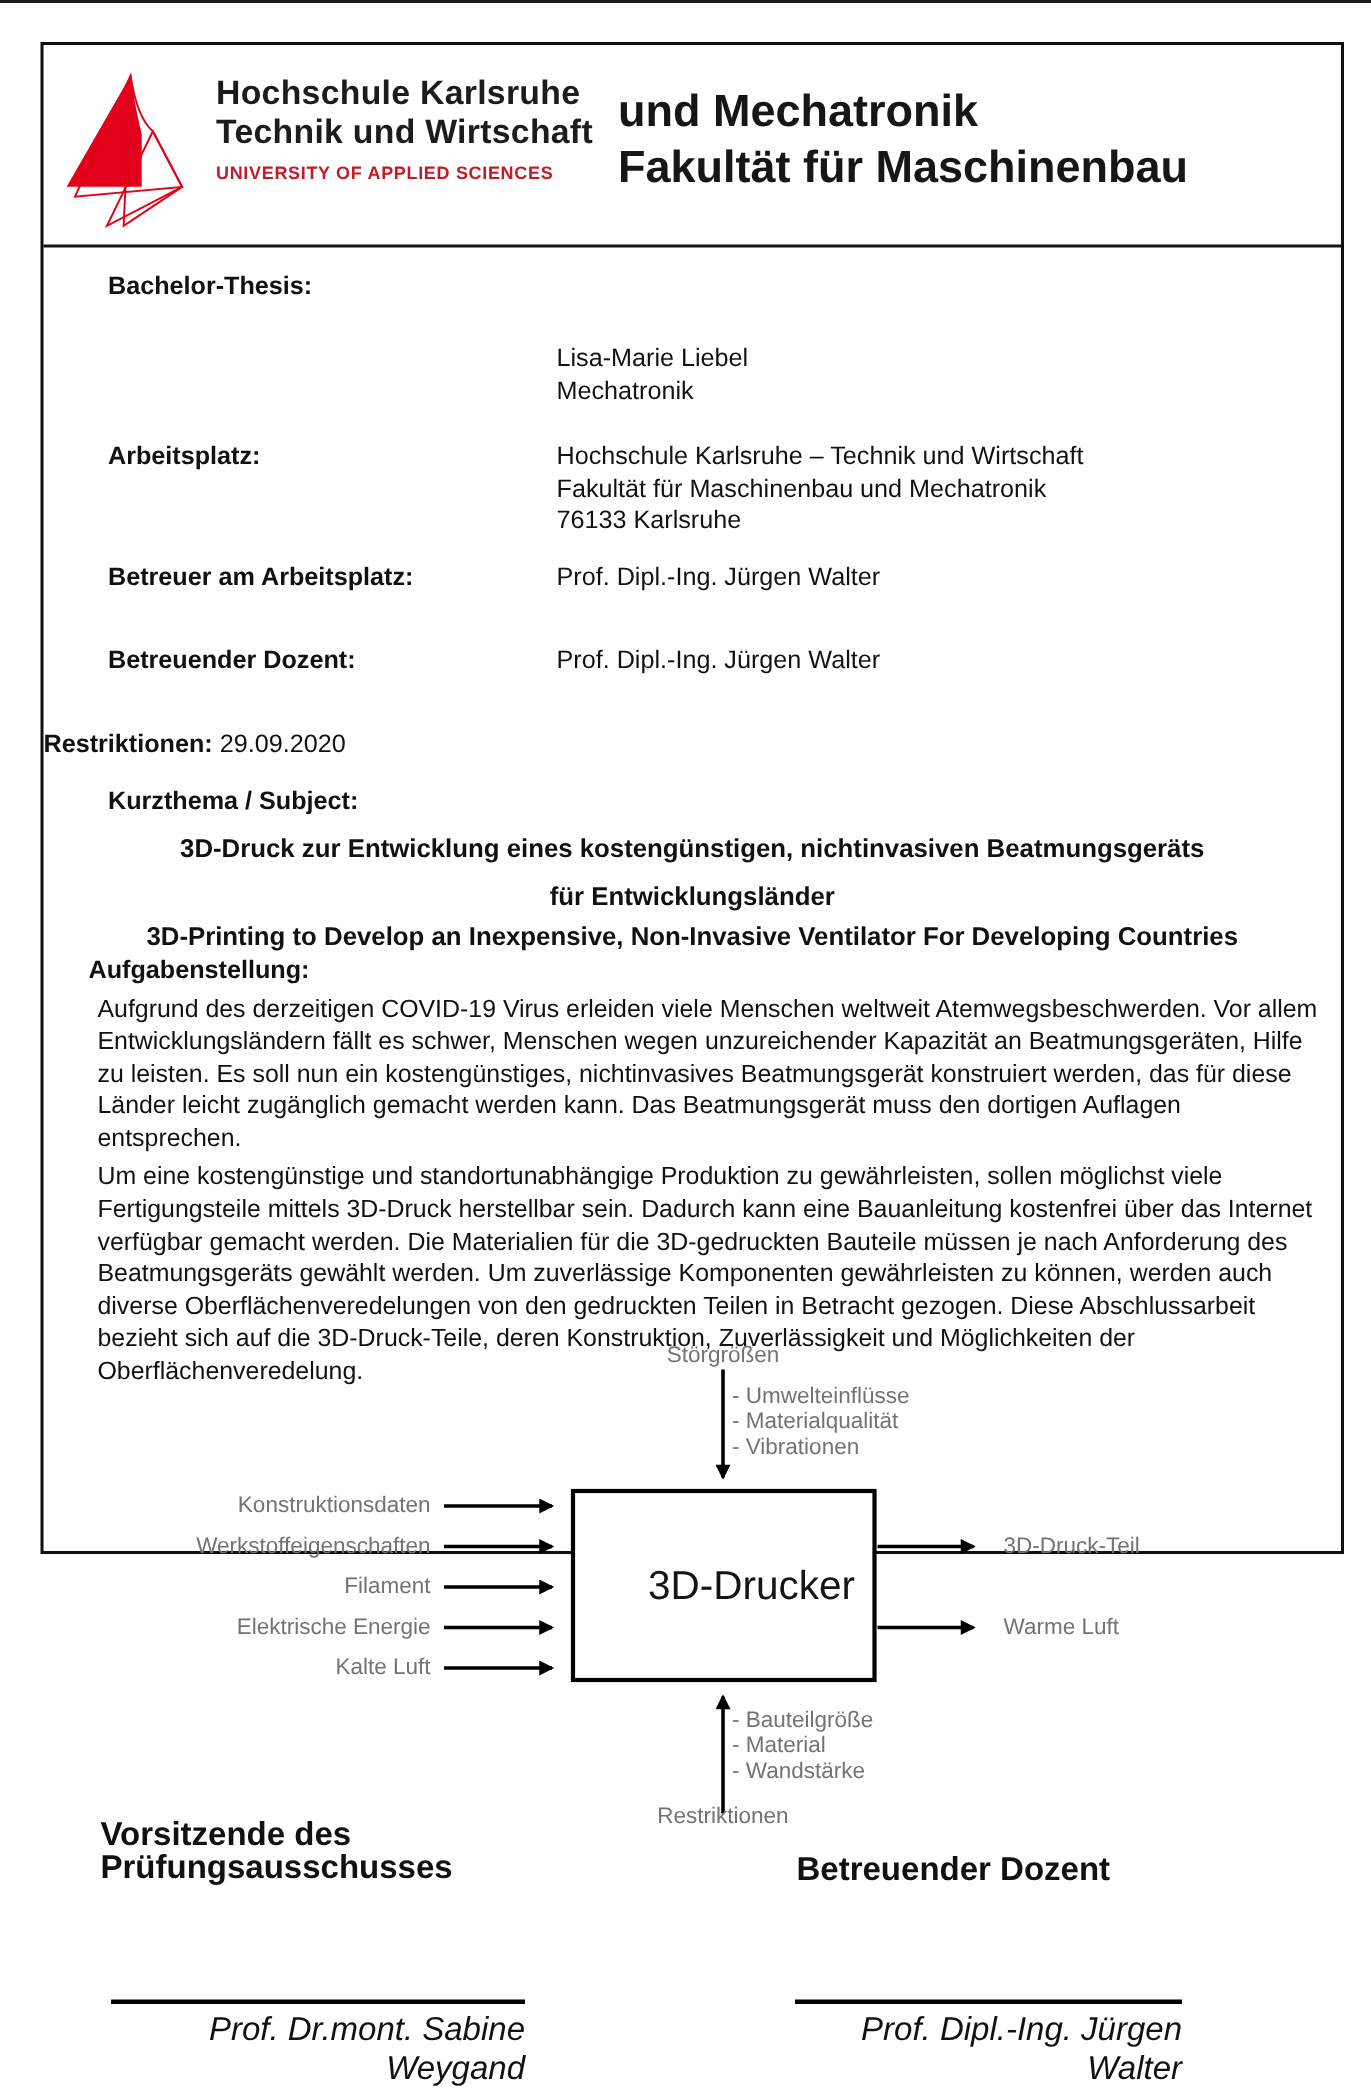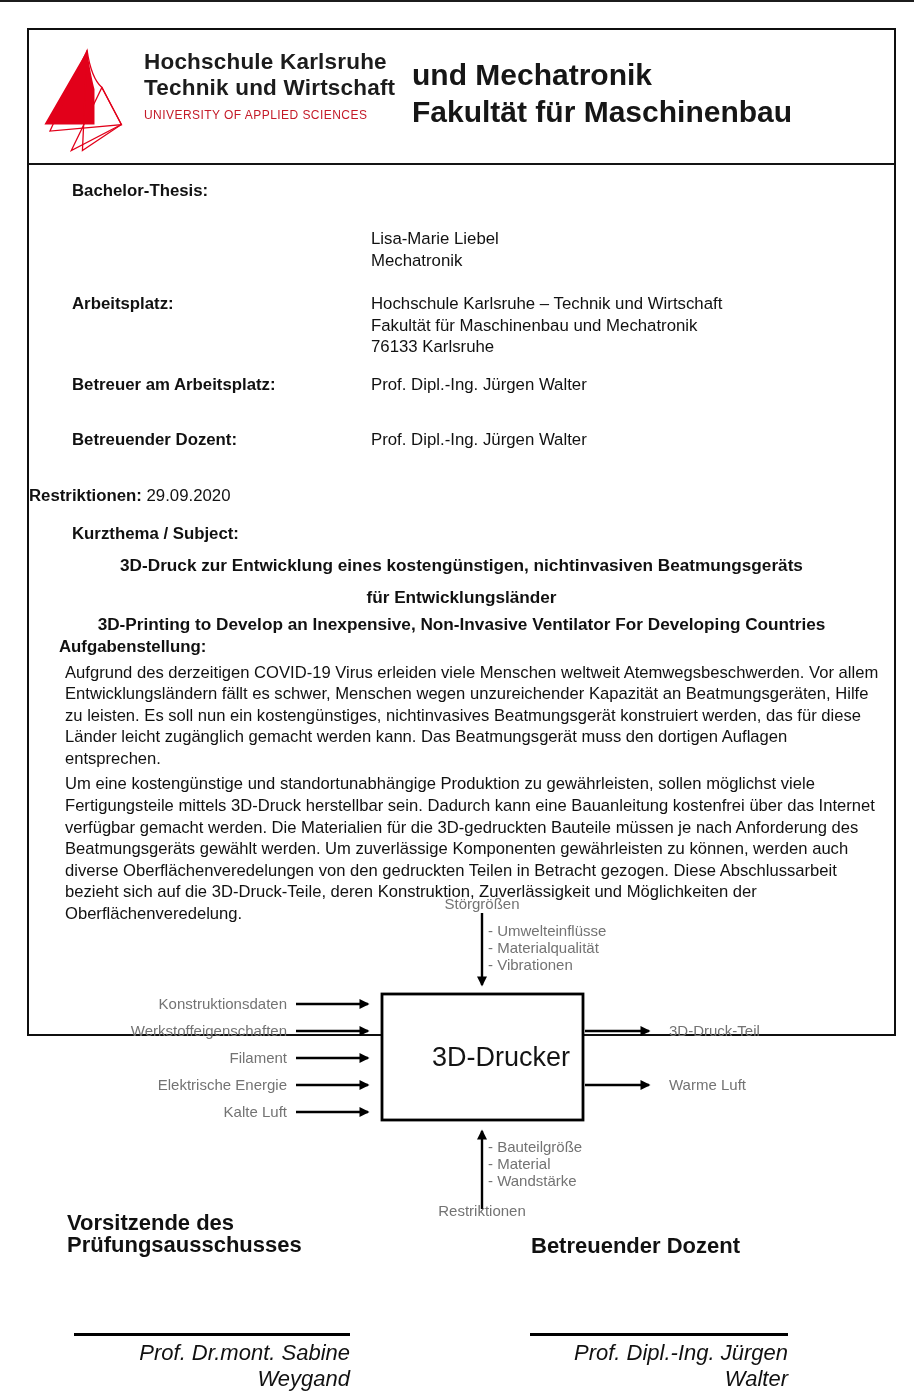--- a/index.html
+++ b/index.html
@@ -11,21 +11,21 @@
   .top-rule { position:absolute; top:0; left:0; width:914px; height:2px; background:#1c1c1c; }
   .sheet {
     position:absolute; top:28px; left:27px; width:869px; height:1008px;
     border:2.2px solid #0f0f0f; background:#fff;
   }
   
   .hdr { display:flex; height:135px; border-bottom:2.2px solid #141414; padding:16px 0 0 8px; }
   .logo-svg { width:102px; height:108px; flex:none; }
   .logo-text { margin-left:5px; margin-top:3px; flex:none; width:252px; }
   .logo-l1 { font-size:22.5px; font-weight:600; line-height:26px; color:#1c1c1c; letter-spacing:.2px; }
-  .logo-l3 { font-size:12px; font-weight:normal; color:#c41a28; letter-spacing:.45px; margin-top:7px; }
+  .logo-l3 { font-size:12px; font-weight:bold; color:#c41a28; letter-spacing:.45px; margin-top:7px; }
   .fac-title { margin-left:16px; margin-top:10px; font-size:30px; font-weight:bold; line-height:37px; color:#161616; }
   
   .meta-row { display:flex; font-size:16.8px; line-height:21.5px; }
   .meta-label { margin-left:43px; width:299px; flex:none; font-weight:bold; }
   .meta-vals  { flex:1; }
   .bold-vals .meta-vals { font-weight:normal;margin-top:48px; }
   .mt-r1 { margin-top:15px; } .mt-r2 { margin-top:22px; } .mt-r3 { margin-top:16px; }
   .mt-r4 { margin-top:34px; } .mt-dates { margin-top:34px; }
   .lbl-b { font-weight:bold; } .val-n { font-weight:normal; }
   

